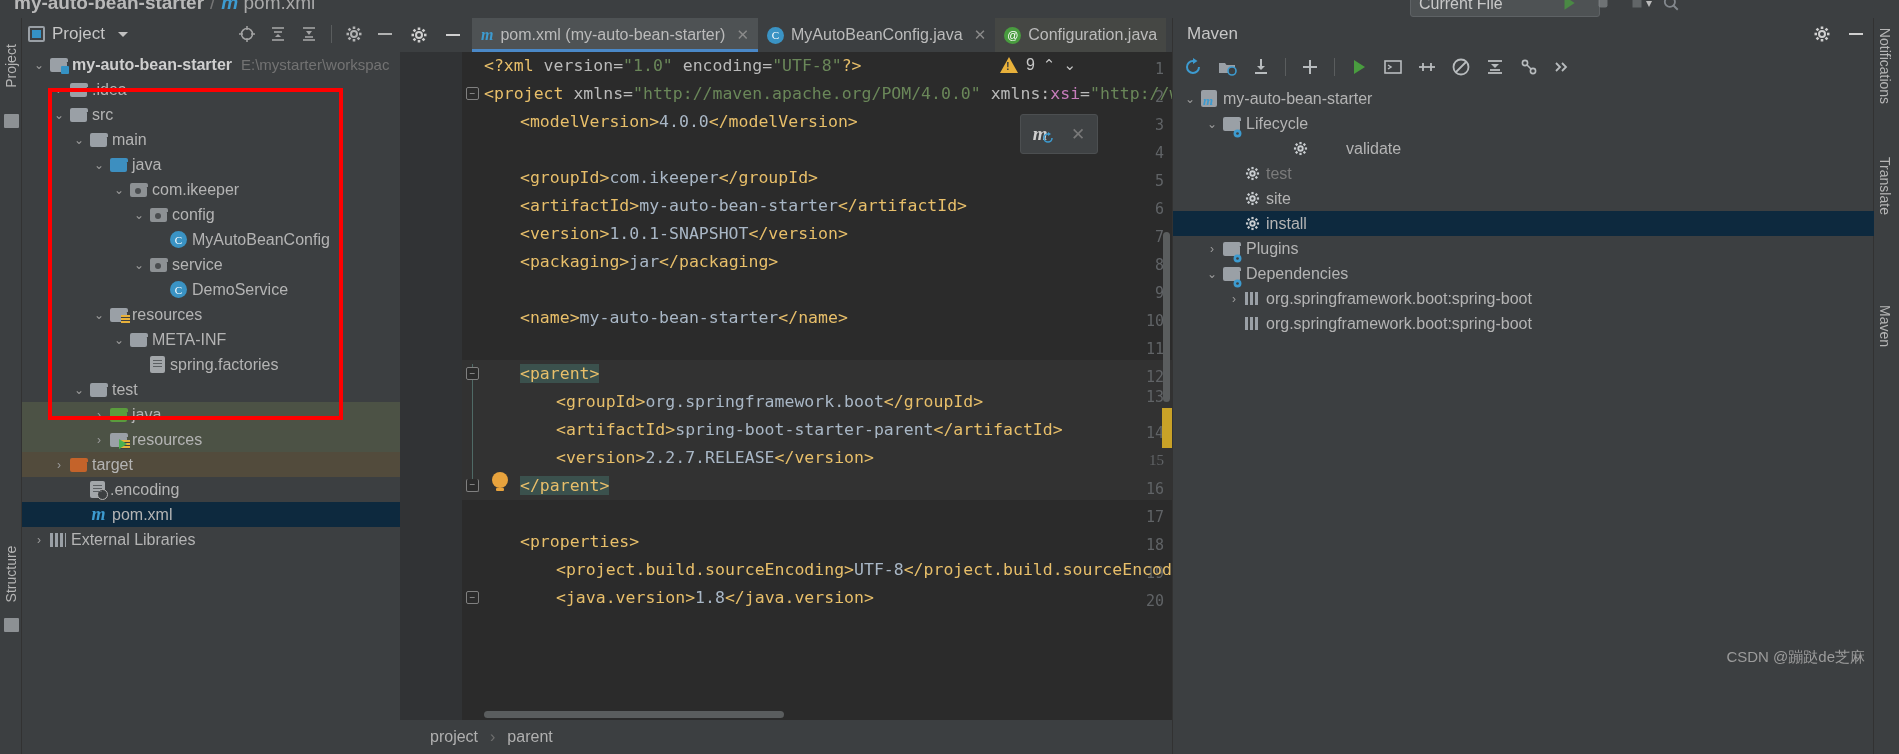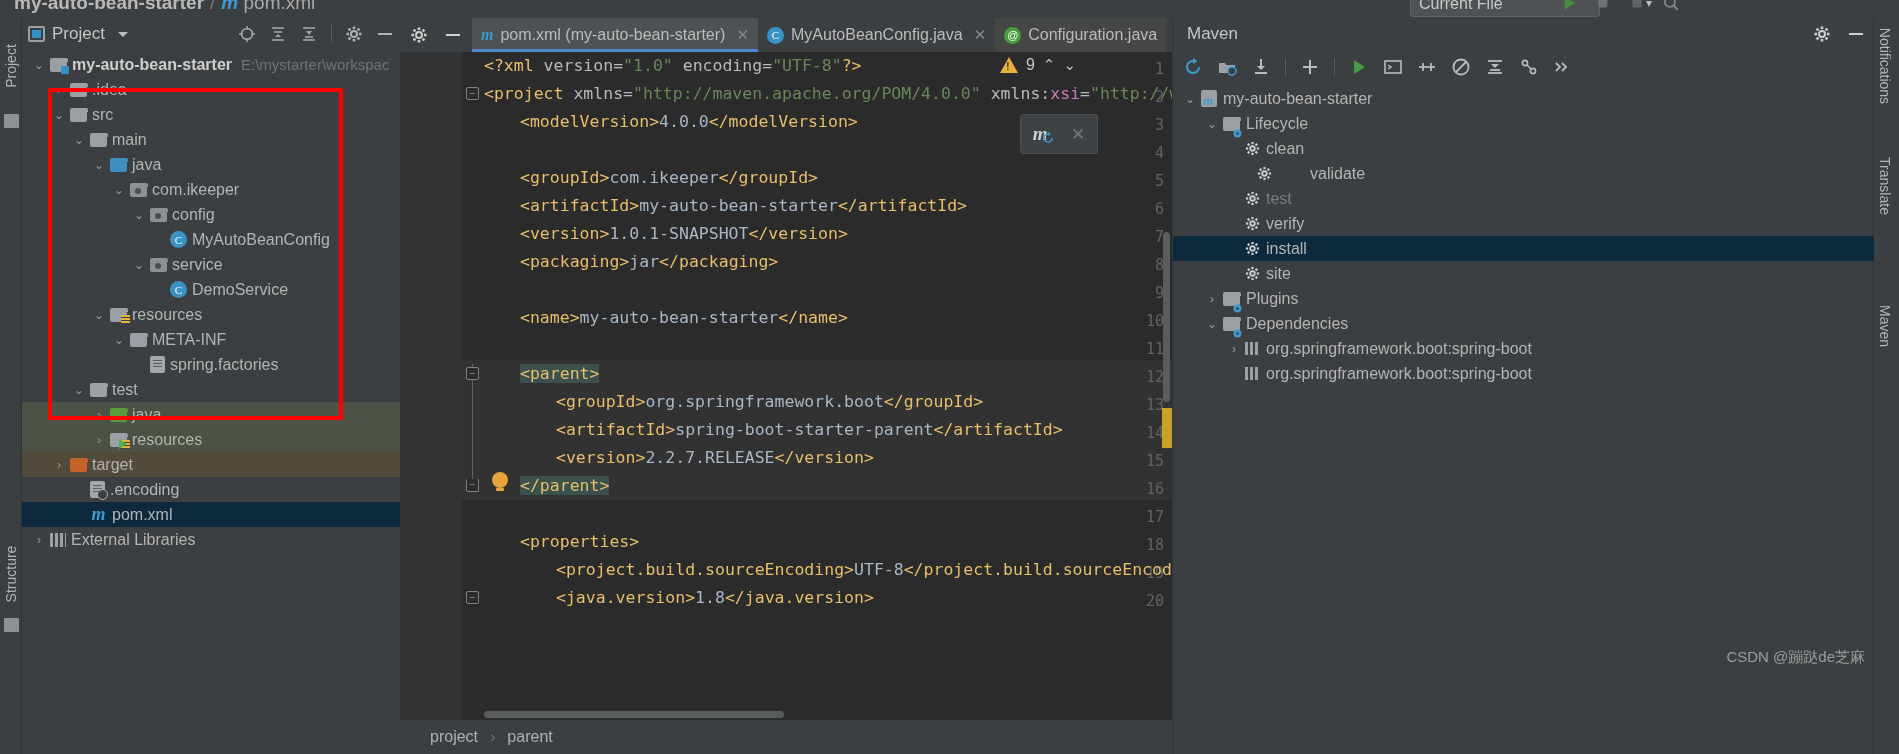--- a/index.html
+++ b/index.html
@@ -472,23 +472,23 @@
           <div class="lineno" style="top: 64px;">3</div>
           <div class="lineno" style="top: 92px;">4</div>
           <div class="lineno" style="top: 120px;">5</div>
           <div class="lineno" style="top: 148px;">6</div>
           <div class="lineno" style="top: 176px;">7</div>
           <div class="lineno" style="top: 204px;">8</div>
           <div class="lineno" style="top: 232px;">9</div>
           <div class="lineno" style="top: 260px;">10</div>
           <div class="lineno" style="top: 288px;">11</div>
           <div class="lineno" style="top: 316px;">12</div>
-          <div class="lineno" style="top: 344px;">13</div>
+          <div class="lineno" style="top: 336px;">13</div>
           <div class="lineno" style="top: 372px;">14</div>
-          <div class="lineno" style="top: 400px;">15</div>
+          <div class="lineno" style="top: 400px; font-family: Liberation Serif, serif;">15</div>
           <div class="lineno" style="top: 428px;">16</div>
           <div class="lineno" style="top: 456px;">17</div>
           <div class="lineno" style="top: 484px;">18</div>
           <div class="lineno" style="top: 512px;">19</div>
           <div class="lineno" style="top: 540px;">20</div>
         </div>
       <div class="code" id="code-lines"><div class="cl" style="top: 0px; left: 0px;"><span class="tagpunct">&lt;?xml </span><span class="attr">version</span><span class="attr">=</span><span class="attrv">"1.0"</span><span class="txt"> </span><span class="attr">encoding</span><span class="attr">=</span><span class="attrv">"UTF-8"</span><span class="tagpunct">?&gt;</span></div><div class="cl" style="top: 28px; left: 0px;"><span class="tagname">&lt;project</span><span class="txt"> </span><span class="attr">xmlns</span><span class="attr">=</span><span class="attrv">"http://maven.apache.org/POM/4.0.0"</span><span class="txt"> </span><span class="attr">xmlns:</span><span class="xsi">xsi</span><span class="attr">=</span><span class="attrv">"http://w</span></div><div class="cl" style="top: 56px; left: 36px;"><span class="tagname">&lt;modelVersion&gt;</span><span class="txt">4.0.0</span><span class="tagname">&lt;/modelVersion&gt;</span></div><div class="cl" style="top: 84px; left: 0px;"></div><div class="cl" style="top: 112px; left: 36px;"><span class="tagname">&lt;groupId&gt;</span><span class="txt">com.ikeeper</span><span class="tagname">&lt;/groupId&gt;</span></div><div class="cl" style="top: 140px; left: 36px;"><span class="tagname">&lt;artifactId&gt;</span><span class="txt">my-auto-bean-starter</span><span class="tagname">&lt;/artifactId&gt;</span></div><div class="cl" style="top: 168px; left: 36px;"><span class="tagname">&lt;version&gt;</span><span class="txt">1.0.1-SNAPSHOT</span><span class="tagname">&lt;/version&gt;</span></div><div class="cl" style="top: 196px; left: 36px;"><span class="tagname">&lt;packaging&gt;</span><span class="txt">jar</span><span class="tagname">&lt;/packaging&gt;</span></div><div class="cl" style="top: 224px; left: 0px;"></div><div class="cl" style="top: 252px; left: 36px;"><span class="tagname">&lt;name&gt;</span><span class="txt">my-auto-bean-starter</span><span class="tagname">&lt;/name&gt;</span></div><div class="cl" style="top: 280px; left: 0px;"></div><div class="cl" style="top: 308px; left: 36px;"><span class="tagname hl-match">&lt;parent&gt;</span></div><div class="cl" style="top: 336px; left: 72px;"><span class="tagname">&lt;groupId&gt;</span><span class="txt">org.springframework.boot</span><span class="tagname">&lt;/groupId&gt;</span></div><div class="cl" style="top: 364px; left: 72px;"><span class="tagname">&lt;artifactId&gt;</span><span class="txt">spring-boot-starter-parent</span><span class="tagname">&lt;/artifactId&gt;</span></div><div class="cl" style="top: 392px; left: 72px;"><span class="tagname">&lt;version&gt;</span><span class="txt">2.2.7.RELEASE</span><span class="tagname">&lt;/version&gt;</span></div><div class="cl" style="top: 420px; left: 36px;"><span class="tagname hl-match">&lt;/parent&gt;</span></div><div class="cl" style="top: 448px; left: 0px;"></div><div class="cl" style="top: 476px; left: 36px;"><span class="tagname">&lt;properties&gt;</span></div><div class="cl" style="top: 504px; left: 72px;"><span class="tagname">&lt;project.build.sourceEncoding&gt;</span><span class="txt">UTF-8</span><span class="tagname">&lt;/project.build.sourceEncod</span></div><div class="cl" style="top: 532px; left: 72px;"><span class="tagname">&lt;java.version&gt;</span><span class="txt">1.8</span><span class="tagname">&lt;/java.version&gt;</span></div></div>
 
       <div class="foldmark" style="top:35px;">−</div>
       <div class="foldline" style="top:312px; height:122px;"></div>
@@ -611,133 +611,95 @@
           <span class="mvfolder" style="margin-left: 4px;">
             <span class="tab"></span>
             <span class="body"></span>
             <span class="cog"><svg width="9" height="9" viewBox="0 0 16 16">
                 <circle cx="8" cy="8" r="7" fill="#3d9bd0"></circle>
                 <circle cx="8" cy="8" r="2.4" fill="#3c3f41"></circle>
               </svg></span>
           </span>
           <span class="lbl">Lifecycle</span>
         </div>
-        <div class="mrow" style="padding-left: 54px;">
+        <div class="mrow" style="padding-left: 70px; gap: 32px;">
           <span class="arrow none"></span>
           <span class="gear" style="margin-left: 4px;">
             <svg width="15" height="15" viewBox="0 0 16 16">
               <circle cx="8" cy="8" r="2.4" fill="none" stroke="#c9cdd0" stroke-width="2"></circle>
               <g stroke="#c9cdd0" stroke-width="2.4">
                 <line x1="8" y1="1" x2="8" y2="3.4"></line>
                 <line x1="8" y1="12.6" x2="8" y2="15"></line>
                 <line x1="1" y1="8" x2="3.4" y2="8"></line>
                 <line x1="12.6" y1="8" x2="15" y2="8"></line>
                 <line x1="3" y1="3" x2="4.7" y2="4.7"></line>
                 <line x1="11.3" y1="11.3" x2="13" y2="13"></line>
                 <line x1="13" y1="3" x2="11.3" y2="4.7"></line>
                 <line x1="4.7" y1="11.3" x2="3" y2="13"></line>
               </g>
             </svg>
           </span>
-          <span class="lbl">clean</span>
-        </div>
-        <div class="mrow" style="padding-left: 34px; gap: 32px;">
+          <span class="lbl">validate</span>
+        </div>
+        <div class="mrow" style="padding-left: 54px;">
           <span class="arrow none"></span>
           <span class="gear" style="margin-left: 4px;">
             <svg width="15" height="15" viewBox="0 0 16 16">
               <circle cx="8" cy="8" r="2.4" fill="none" stroke="#c9cdd0" stroke-width="2"></circle>
               <g stroke="#c9cdd0" stroke-width="2.4">
                 <line x1="8" y1="1" x2="8" y2="3.4"></line>
                 <line x1="8" y1="12.6" x2="8" y2="15"></line>
                 <line x1="1" y1="8" x2="3.4" y2="8"></line>
                 <line x1="12.6" y1="8" x2="15" y2="8"></line>
                 <line x1="3" y1="3" x2="4.7" y2="4.7"></line>
                 <line x1="11.3" y1="11.3" x2="13" y2="13"></line>
                 <line x1="13" y1="3" x2="11.3" y2="4.7"></line>
                 <line x1="4.7" y1="11.3" x2="3" y2="13"></line>
               </g>
             </svg>
           </span>
-          <span class="lbl">validate</span>
+          <span class="lbl dim">test</span>
         </div>
         <div class="mrow" style="padding-left: 54px;">
           <span class="arrow none"></span>
           <span class="gear" style="margin-left: 4px;">
             <svg width="15" height="15" viewBox="0 0 16 16">
               <circle cx="8" cy="8" r="2.4" fill="none" stroke="#c9cdd0" stroke-width="2"></circle>
               <g stroke="#c9cdd0" stroke-width="2.4">
                 <line x1="8" y1="1" x2="8" y2="3.4"></line>
                 <line x1="8" y1="12.6" x2="8" y2="15"></line>
                 <line x1="1" y1="8" x2="3.4" y2="8"></line>
                 <line x1="12.6" y1="8" x2="15" y2="8"></line>
                 <line x1="3" y1="3" x2="4.7" y2="4.7"></line>
                 <line x1="11.3" y1="11.3" x2="13" y2="13"></line>
                 <line x1="13" y1="3" x2="11.3" y2="4.7"></line>
                 <line x1="4.7" y1="11.3" x2="3" y2="13"></line>
               </g>
             </svg>
           </span>
-          <span class="lbl dim">test</span>
-        </div>
-        <div class="mrow" style="padding-left: 54px;">
+          <span class="lbl">site</span>
+        </div>
+        <div class="mrow sel" style="padding-left: 54px;">
           <span class="arrow none"></span>
           <span class="gear" style="margin-left: 4px;">
             <svg width="15" height="15" viewBox="0 0 16 16">
               <circle cx="8" cy="8" r="2.4" fill="none" stroke="#c9cdd0" stroke-width="2"></circle>
               <g stroke="#c9cdd0" stroke-width="2.4">
                 <line x1="8" y1="1" x2="8" y2="3.4"></line>
                 <line x1="8" y1="12.6" x2="8" y2="15"></line>
                 <line x1="1" y1="8" x2="3.4" y2="8"></line>
                 <line x1="12.6" y1="8" x2="15" y2="8"></line>
                 <line x1="3" y1="3" x2="4.7" y2="4.7"></line>
                 <line x1="11.3" y1="11.3" x2="13" y2="13"></line>
                 <line x1="13" y1="3" x2="11.3" y2="4.7"></line>
                 <line x1="4.7" y1="11.3" x2="3" y2="13"></line>
               </g>
             </svg>
           </span>
-          <span class="lbl">verify</span>
-        </div>
-        <div class="mrow sel" style="padding-left: 54px;">
-          <span class="arrow none"></span>
-          <span class="gear" style="margin-left: 4px;">
-            <svg width="15" height="15" viewBox="0 0 16 16">
-              <circle cx="8" cy="8" r="2.4" fill="none" stroke="#c9cdd0" stroke-width="2"></circle>
-              <g stroke="#c9cdd0" stroke-width="2.4">
-                <line x1="8" y1="1" x2="8" y2="3.4"></line>
-                <line x1="8" y1="12.6" x2="8" y2="15"></line>
-                <line x1="1" y1="8" x2="3.4" y2="8"></line>
-                <line x1="12.6" y1="8" x2="15" y2="8"></line>
-                <line x1="3" y1="3" x2="4.7" y2="4.7"></line>
-                <line x1="11.3" y1="11.3" x2="13" y2="13"></line>
-                <line x1="13" y1="3" x2="11.3" y2="4.7"></line>
-                <line x1="4.7" y1="11.3" x2="3" y2="13"></line>
-              </g>
-            </svg>
-          </span>
           <span class="lbl">install</span>
-        </div>
-        <div class="mrow" style="padding-left: 54px;">
-          <span class="arrow none"></span>
-          <span class="gear" style="margin-left: 4px;">
-            <svg width="15" height="15" viewBox="0 0 16 16">
-              <circle cx="8" cy="8" r="2.4" fill="none" stroke="#c9cdd0" stroke-width="2"></circle>
-              <g stroke="#c9cdd0" stroke-width="2.4">
-                <line x1="8" y1="1" x2="8" y2="3.4"></line>
-                <line x1="8" y1="12.6" x2="8" y2="15"></line>
-                <line x1="1" y1="8" x2="3.4" y2="8"></line>
-                <line x1="12.6" y1="8" x2="15" y2="8"></line>
-                <line x1="3" y1="3" x2="4.7" y2="4.7"></line>
-                <line x1="11.3" y1="11.3" x2="13" y2="13"></line>
-                <line x1="13" y1="3" x2="11.3" y2="4.7"></line>
-                <line x1="4.7" y1="11.3" x2="3" y2="13"></line>
-              </g>
-            </svg>
-          </span>
-          <span class="lbl">site</span>
         </div>
         <div class="mrow" style="padding-left: 32px;">
           <span class="arrow">›</span>
           <span class="mvfolder" style="margin-left: 4px;">
             <span class="tab"></span>
             <span class="body"></span>
             <span class="cog"><svg width="9" height="9" viewBox="0 0 16 16">
                 <circle cx="8" cy="8" r="7" fill="#3d9bd0"></circle>
                 <circle cx="8" cy="8" r="2.4" fill="#3c3f41"></circle>
               </svg></span>

